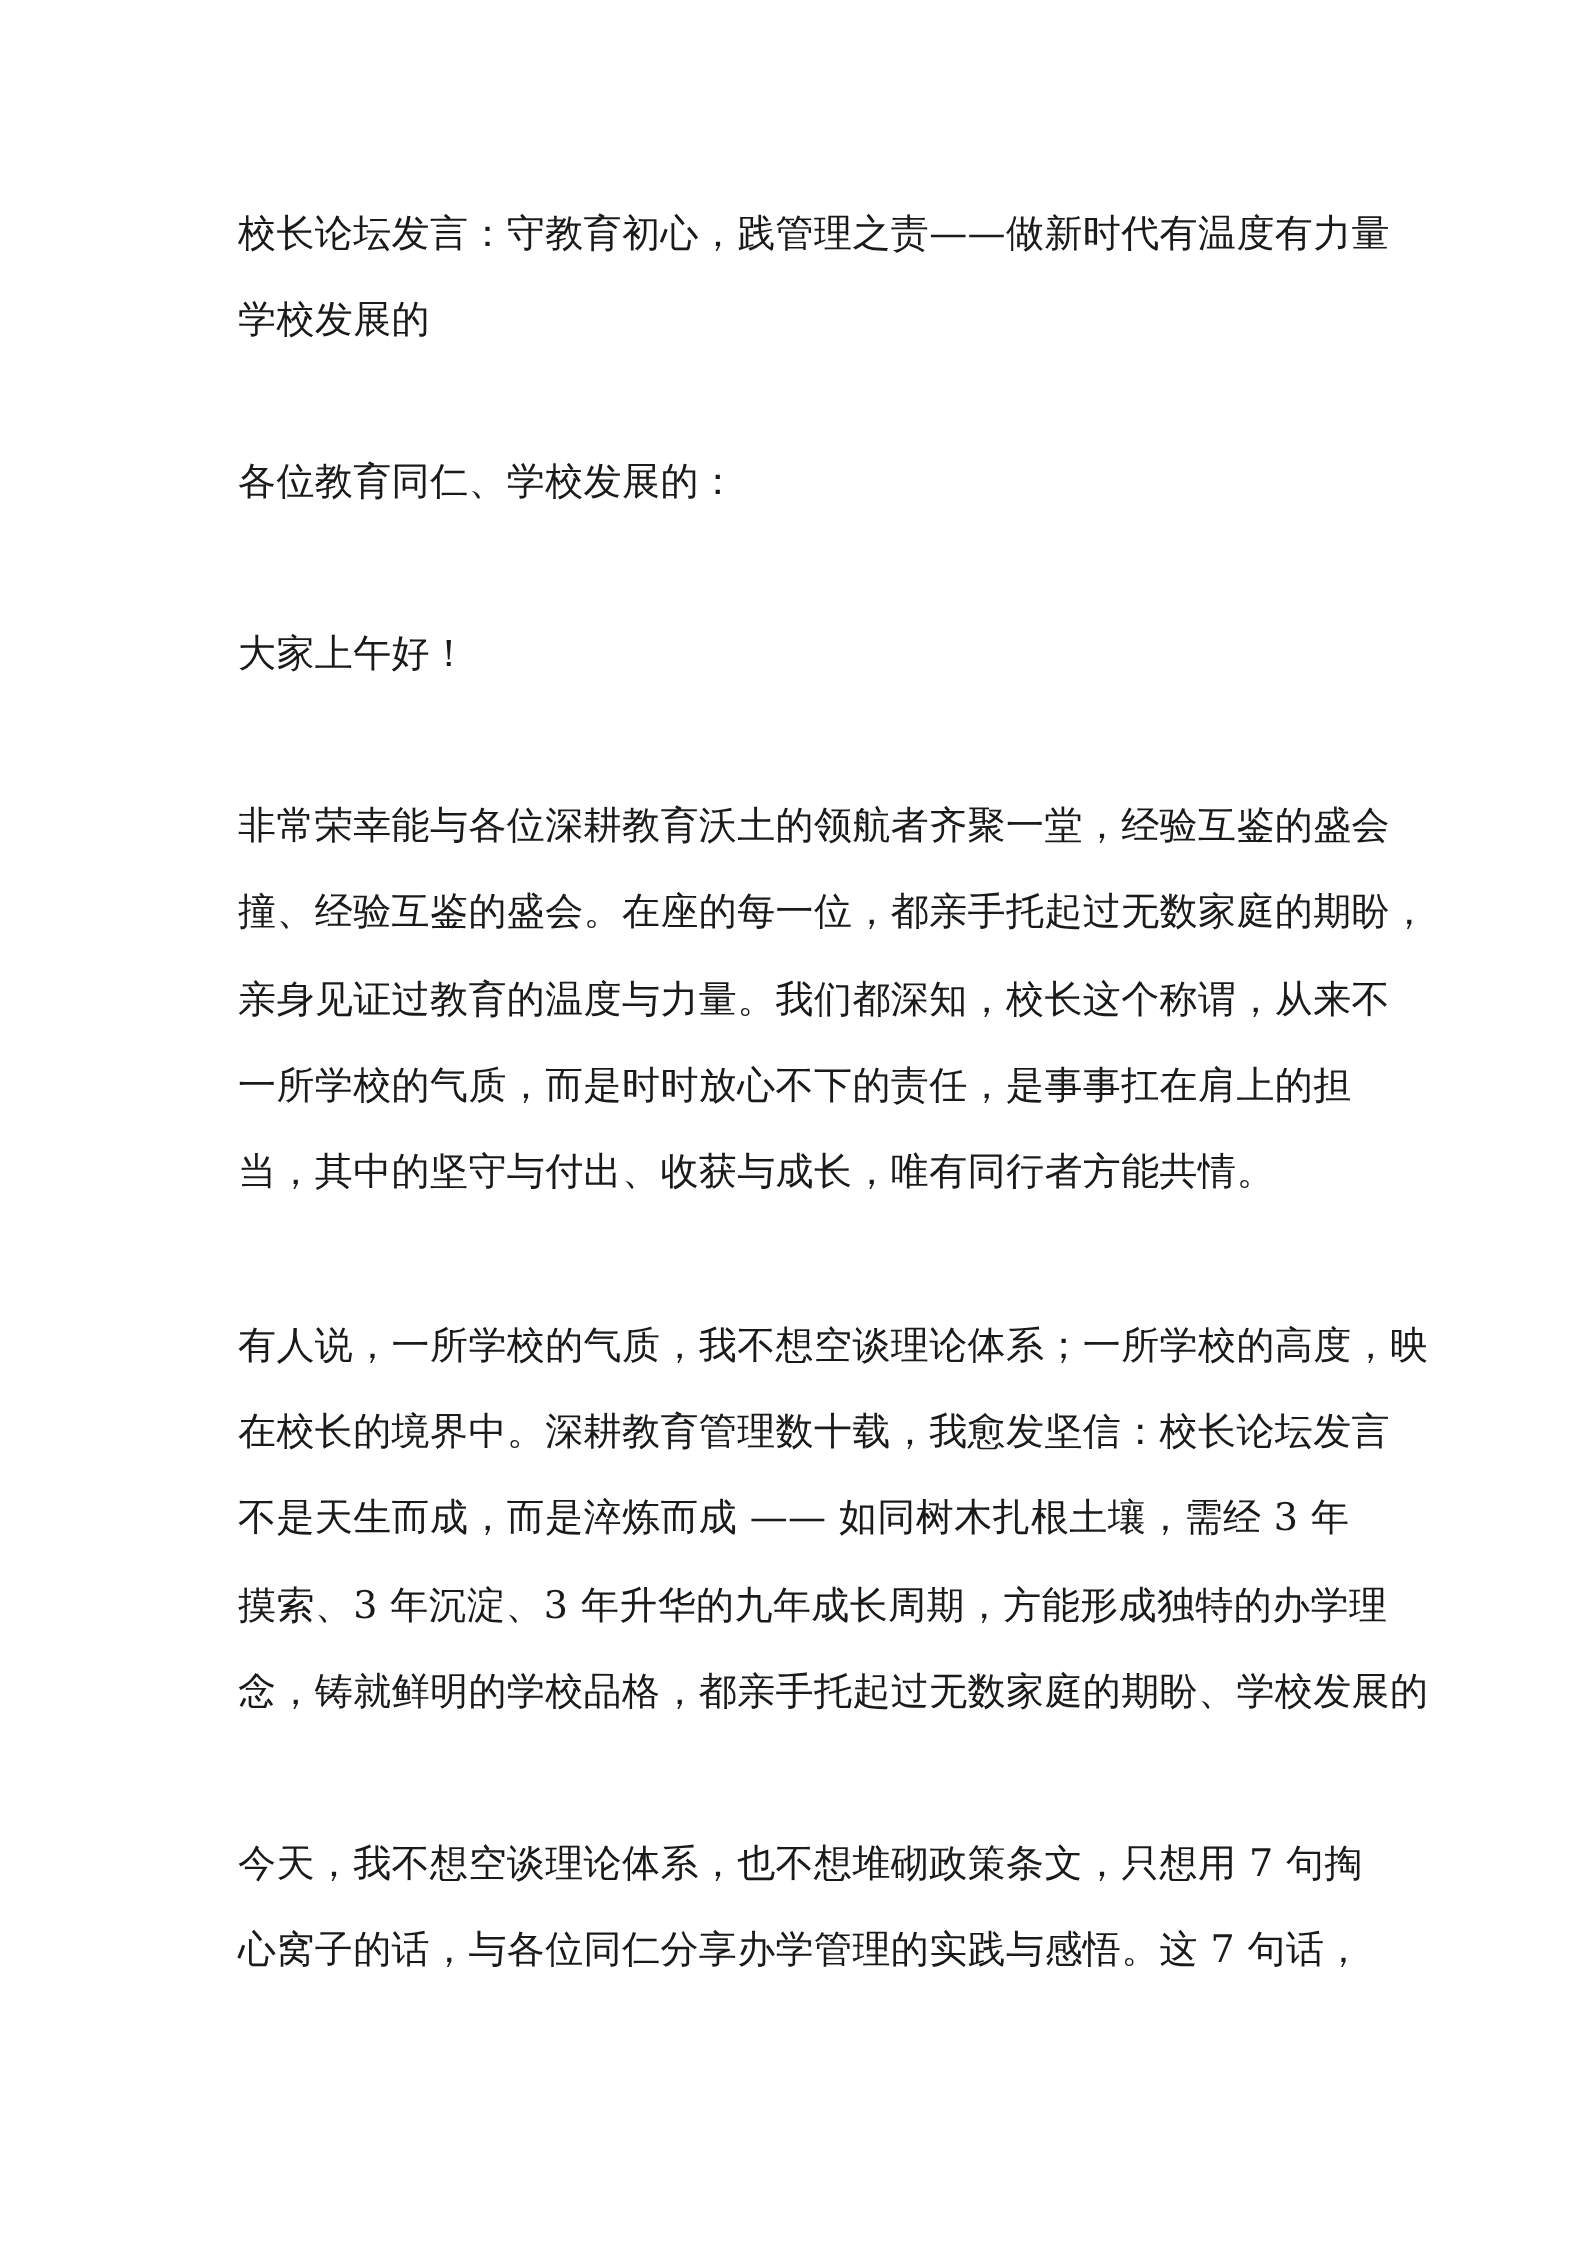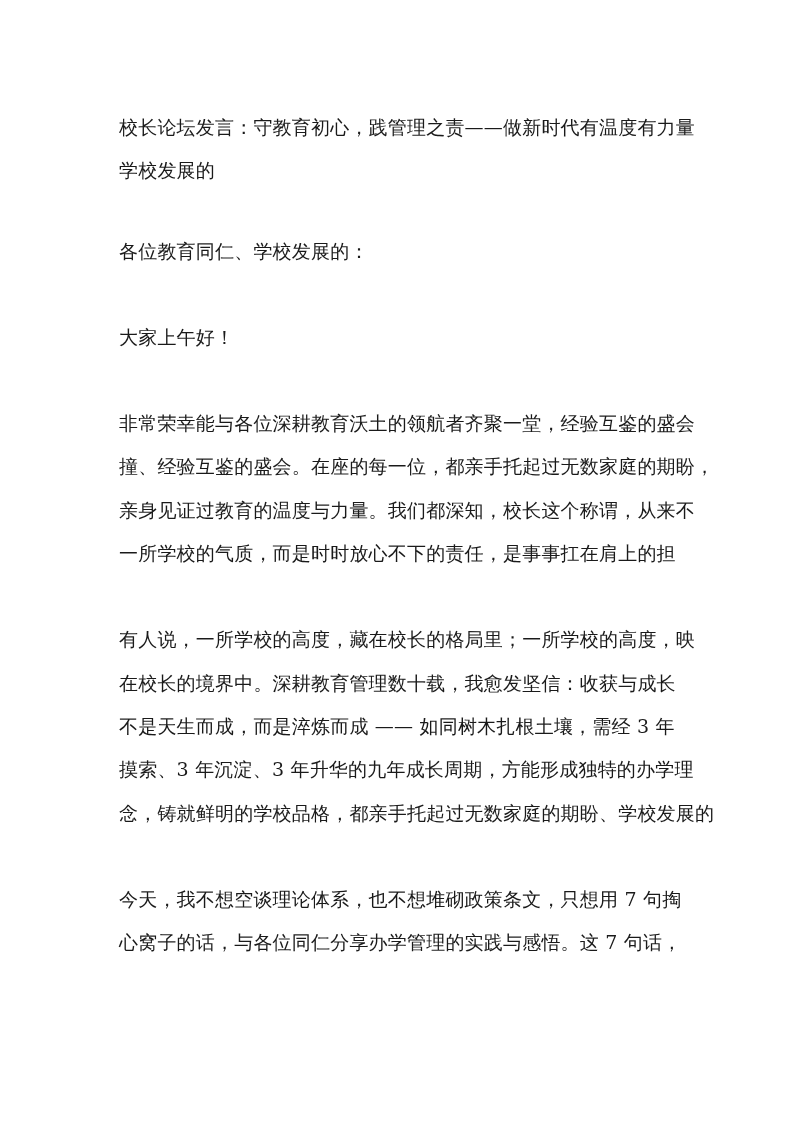--- a/index.html
+++ b/index.html
@@ -11,21 +11,21 @@
       width: 793px;
       height: 1122px;
       position: relative;
       overflow: hidden;
       font-family: "DejaVu Serif", "Liberation Serif", serif;
       color: #1a1a1a;
     }
     .page {
       position: absolute;
       left: 119px;
-      top: 108px;
+      top: 98px;
       width: 580px;
     }
     .para {
       margin: 0;
       padding: 0;
     }
     .line {
       display: block;
       height: 43.3px;
       line-height: 38px;
@@ -64,27 +64,28 @@
     <span class="line">大家上午好！</span>
   </div>
 
   <span class="gap-lg"></span>
 
   <div class="para">
     <span class="line">非常荣幸能与各位深耕教育沃土的领航者齐聚一堂，经验互鉴的盛会</span>
     <span class="line">撞、经验互鉴的盛会。在座的每一位，都亲手托起过无数家庭的期盼，</span>
     <span class="line">亲身见证过教育的温度与力量。我们都深知，校长这个称谓，从来不</span>
     <span class="line">一所学校的气质，而是时时放心不下的责任，是事事扛在肩上的担</span>
+    <span class="line">当，其中的坚守与付出、收获与成长，唯有同行者方能共情。</span>
   </div>
 
   <span class="gap-lg"></span>
 
   <div class="para">
-    <span class="line">有人说，一所学校的高度，藏在校长的格局里；一所学校的高度，映</span>
-    <span class="line">在校长的境界中。深耕教育管理数十载，我愈发坚信：收获与成长</span>
+    <span class="line">有人说，一所学校的气质，我不想空谈理论体系；一所学校的高度，映</span>
+    <span class="line">在校长的境界中。深耕教育管理数十载，我愈发坚信：校长论坛发言</span>
     <span class="line">不是天生而成，而是淬炼而成 —— 如同树木扎根土壤，需经 3 年</span>
     <span class="line">摸索、3 年沉淀、3 年升华的九年成长周期，方能形成独特的办学理</span>
     <span class="line">念，铸就鲜明的学校品格，都亲手托起过无数家庭的期盼、学校发展的</span>
   </div>
 
   <span class="gap-lg"></span>
 
   <div class="para">
     <span class="line">今天，我不想空谈理论体系，也不想堆砌政策条文，只想用 7 句掏</span>
     <span class="line">心窝子的话，与各位同仁分享办学管理的实践与感悟。这 7 句话，</span>

